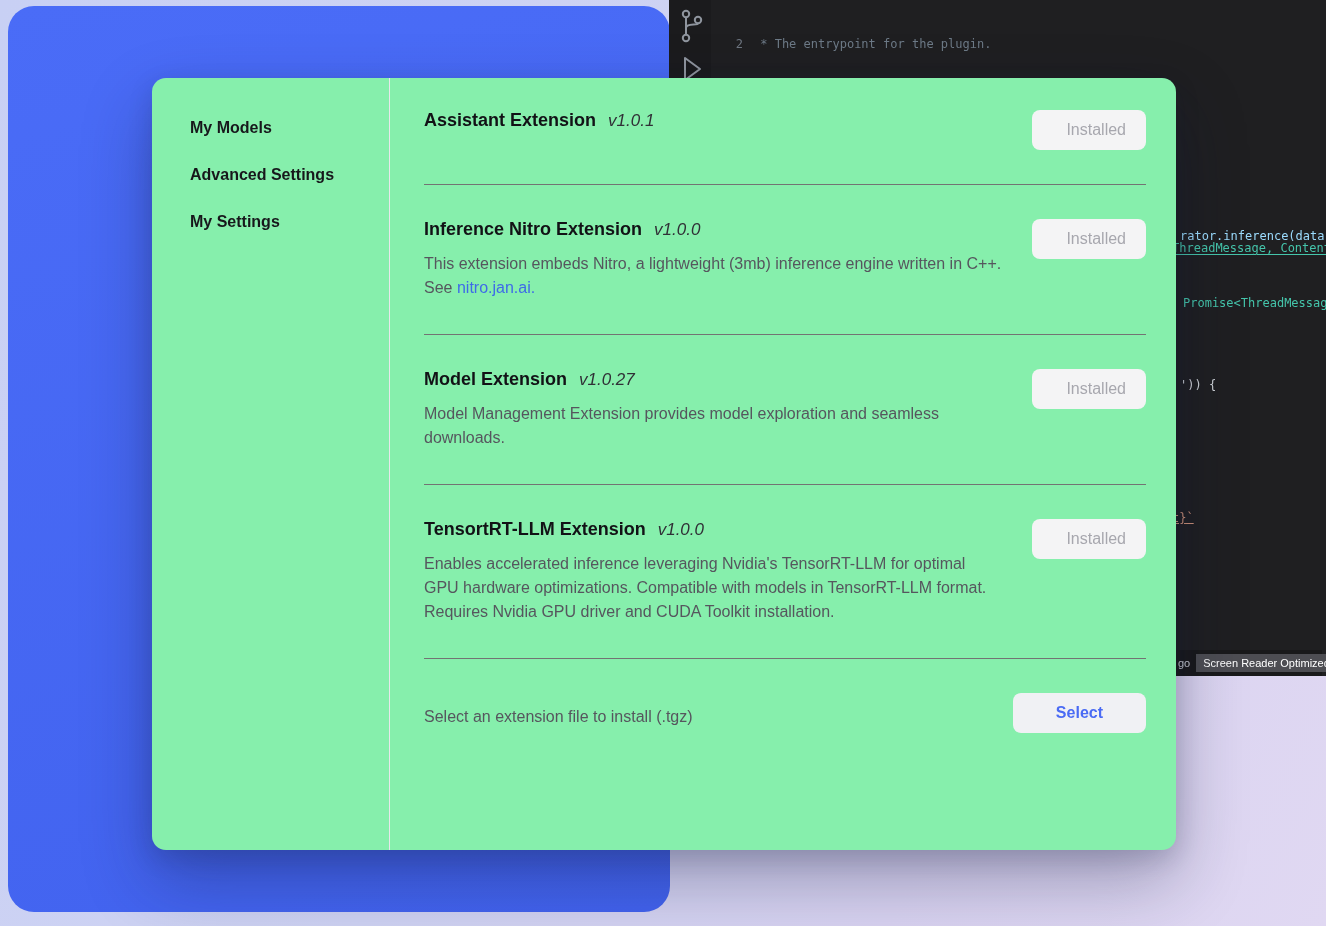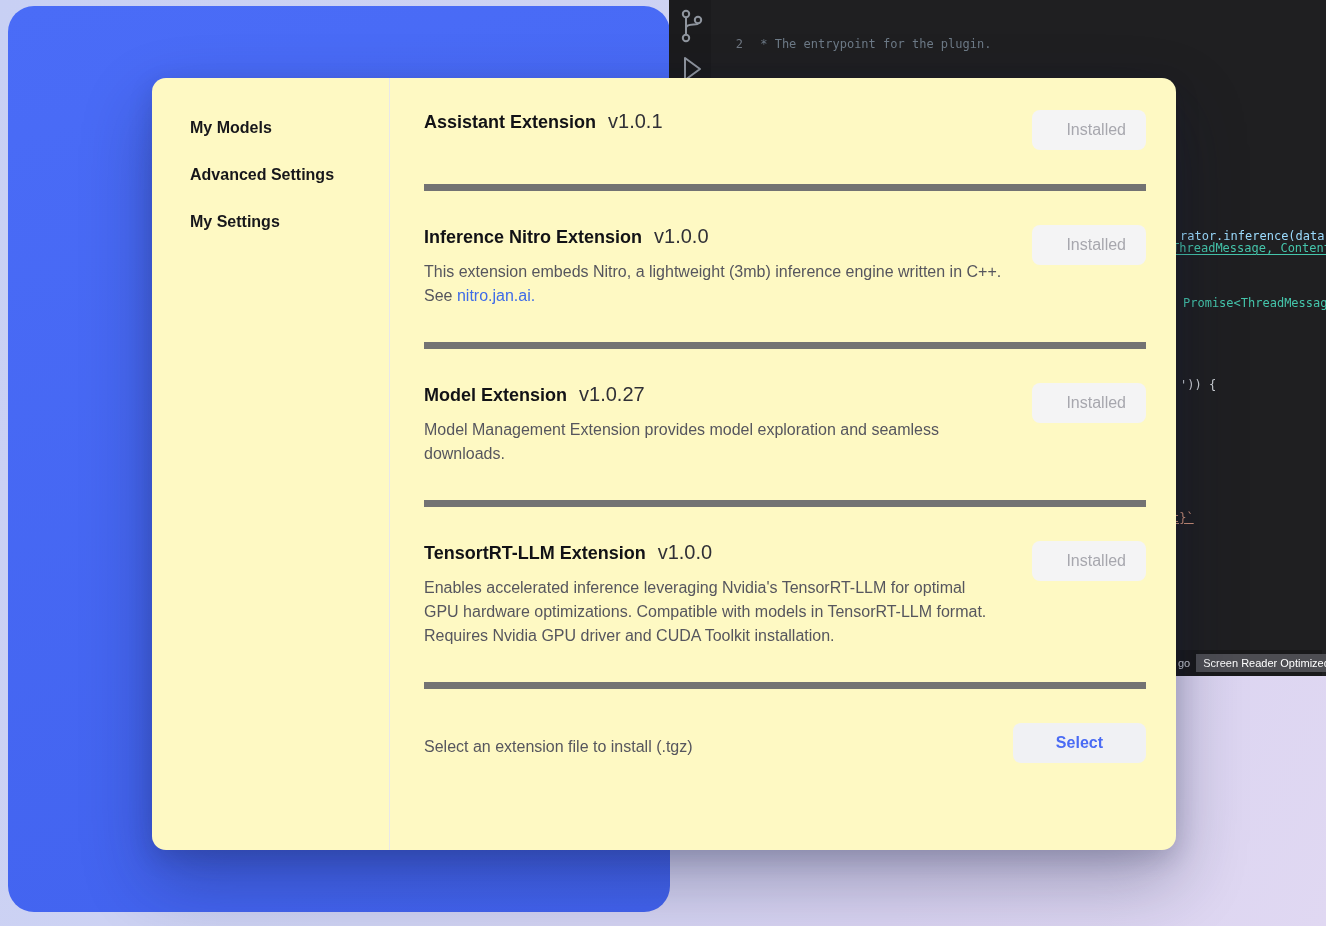--- a/index.html
+++ b/index.html
@@ -51,44 +51,44 @@
   }
   .status-go { margin-left:39px; color:#c9ccd3; font-size:11px; }
   .status-box {
     margin-left:6px; background:#4d4d52; color:#ffffff; font-size:11px;
     padding:3px 7px; white-space:nowrap; border:none; font-family:"Liberation Sans",sans-serif;
   }
 
   
   .modal {
     position:absolute; left:152px; top:78px; width:1024px; height:772px;
-    background:#fef9c3; border-radius:14px; z-index:3; display:flex; overflow:hidden;
+    background:#86efac; border-radius:14px; z-index:3; display:flex; overflow:hidden;
     box-shadow: 0 30px 70px rgba(20,25,60,.32), 0 8px 24px rgba(20,25,60,.16);
   }
   .sidebar {
     width:238px; flex:none; border-right:1px solid #e8e8ea;
     padding:30px 15px 0 19px;
   }
   .nav-item {
     padding:11px 19px; border-radius:8px; margin-bottom:7px;
     font-size:16px; font-weight:700; color:#17171b; cursor:pointer;
   }
   .nav-item.active { background:#f4f4f5; }
 
   .content { flex:1; padding:32px 30px 24px 34px; overflow:hidden; }
   .section {
     display:flex; align-items:flex-start;
-    padding:34px 0; border-bottom:7px solid #737373;
+    padding:34px 0; border-bottom:1px solid #737373;
   }
   .section.first { padding-top:0; }
   .section.last  { border-bottom:none; padding-bottom:0; }
   .sec-main { flex:1; padding-right:24px; }
   .sec-title-row { display:flex; align-items:baseline; gap:12px; }
   .sec-title { font-size:18px; font-weight:700; color:#121216; }
-  .sec-version { font-size:20px; color:#303036; }
+  .sec-version { font-size:17px; color:#303036;font-style:italic; }
   .sec-desc { margin-top:12px; font-size:16px; line-height:24px; color:#56565e; max-width:580px; }
   .link { color:#3e6be8; cursor:pointer; }
 
   .btn {
     border:none; border-radius:8px; font-size:16px; padding:11px 20px;
     font-family:"Liberation Sans",sans-serif; cursor:pointer; flex:none;
   }
   .btn-installed { background:#f4f4f5; color:#a7a7ae; font-weight:500; min-width:114px; text-align:right; }
   .btn-select    { background:#f0f1f4; color:#4a6bf4; font-weight:700; padding:11px 43px;margin-left:29px; }
 </style>

